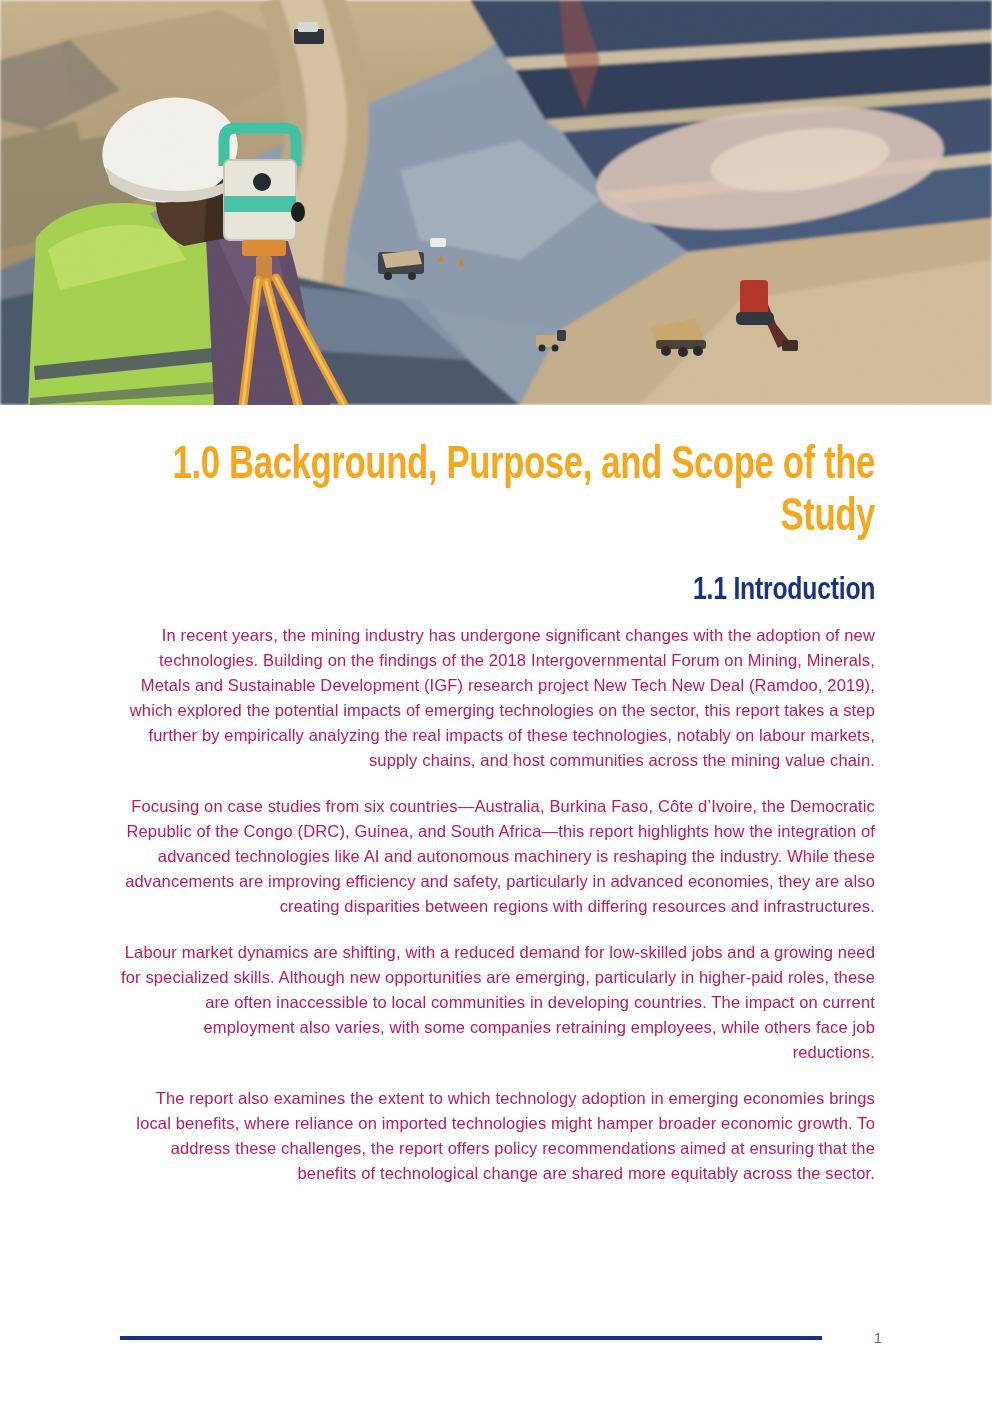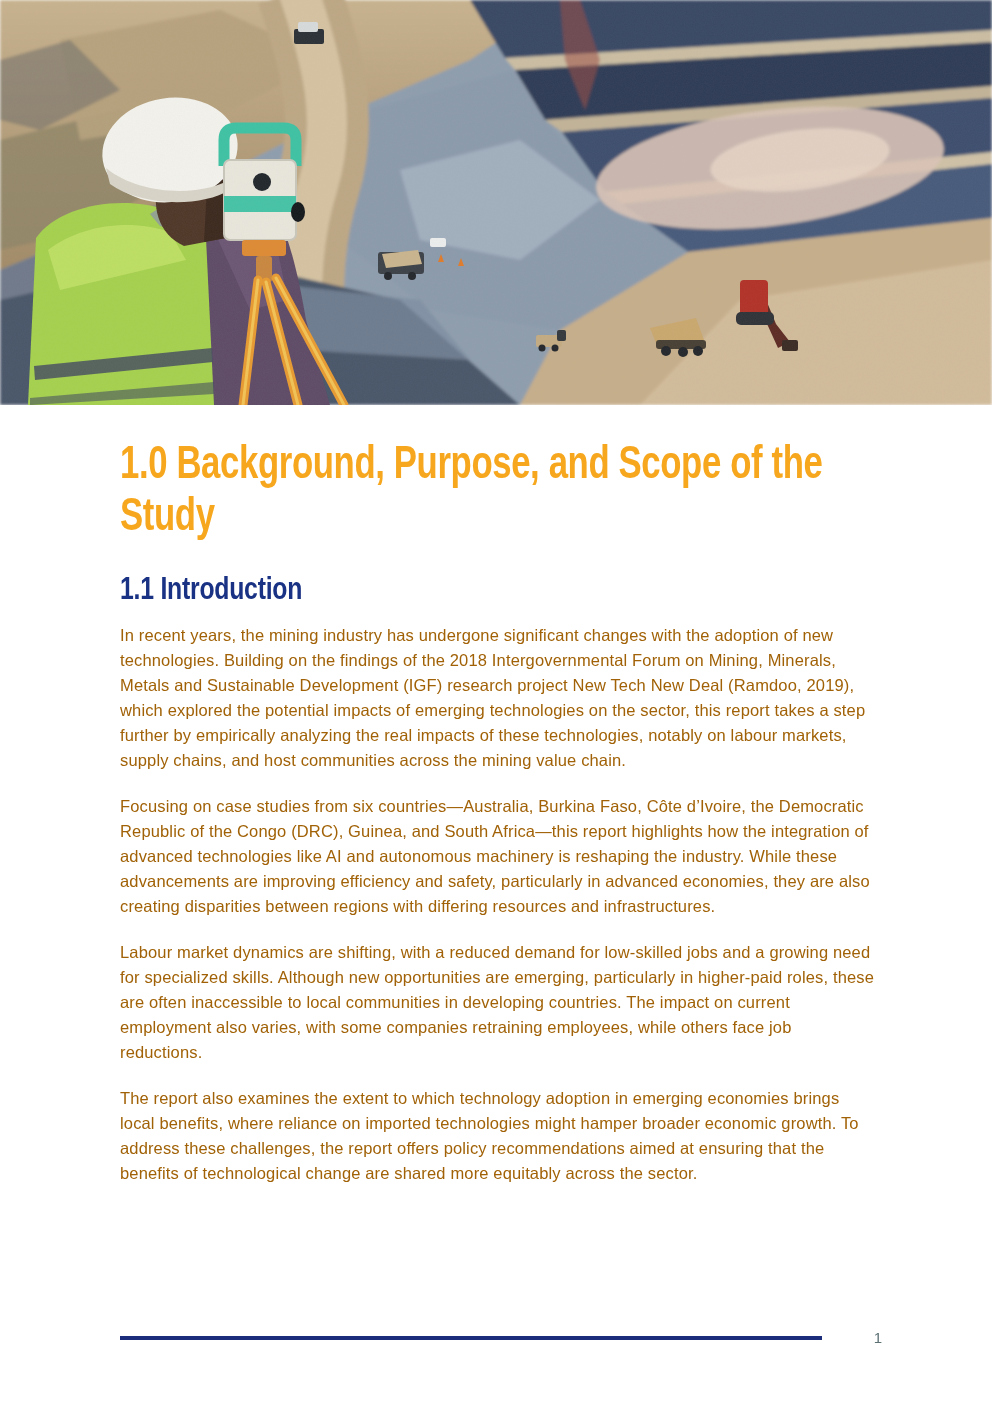--- a/index.html
+++ b/index.html
@@ -13,20 +13,21 @@
     background: #ffffff;
     overflow: hidden;
   }
   .hero {
     width: 992px;
     height: 405px;
     display: block;
   }
   .content {
     padding: 0 117px 0 120px;
+    text-align: right;
   }
   .chapter-title {
     margin-top: 32px;
     width: 1000px;
     transform: scaleX(0.755);
     transform-origin: left top;
     font-size: 46px;
     font-weight: 700;
     line-height: 1.13;
     letter-spacing: -0.5px;
@@ -41,21 +42,21 @@
     font-size: 31px;
     font-weight: 700;
     letter-spacing: -0.3px;
     color: #1A3284;
   }
   .body-copy p {
     max-width: 758px;
     font-size: 16.5px;
     line-height: 25px;
     letter-spacing: 0.15px;
-    color: #a16207;
+    color: #be185d;
     margin-bottom: 21px;
   }
   .footer {
     position: absolute;
     left: 120px;
     right: 110px;
     top: 1329px;
     display: flex;
     align-items: center;
   }

